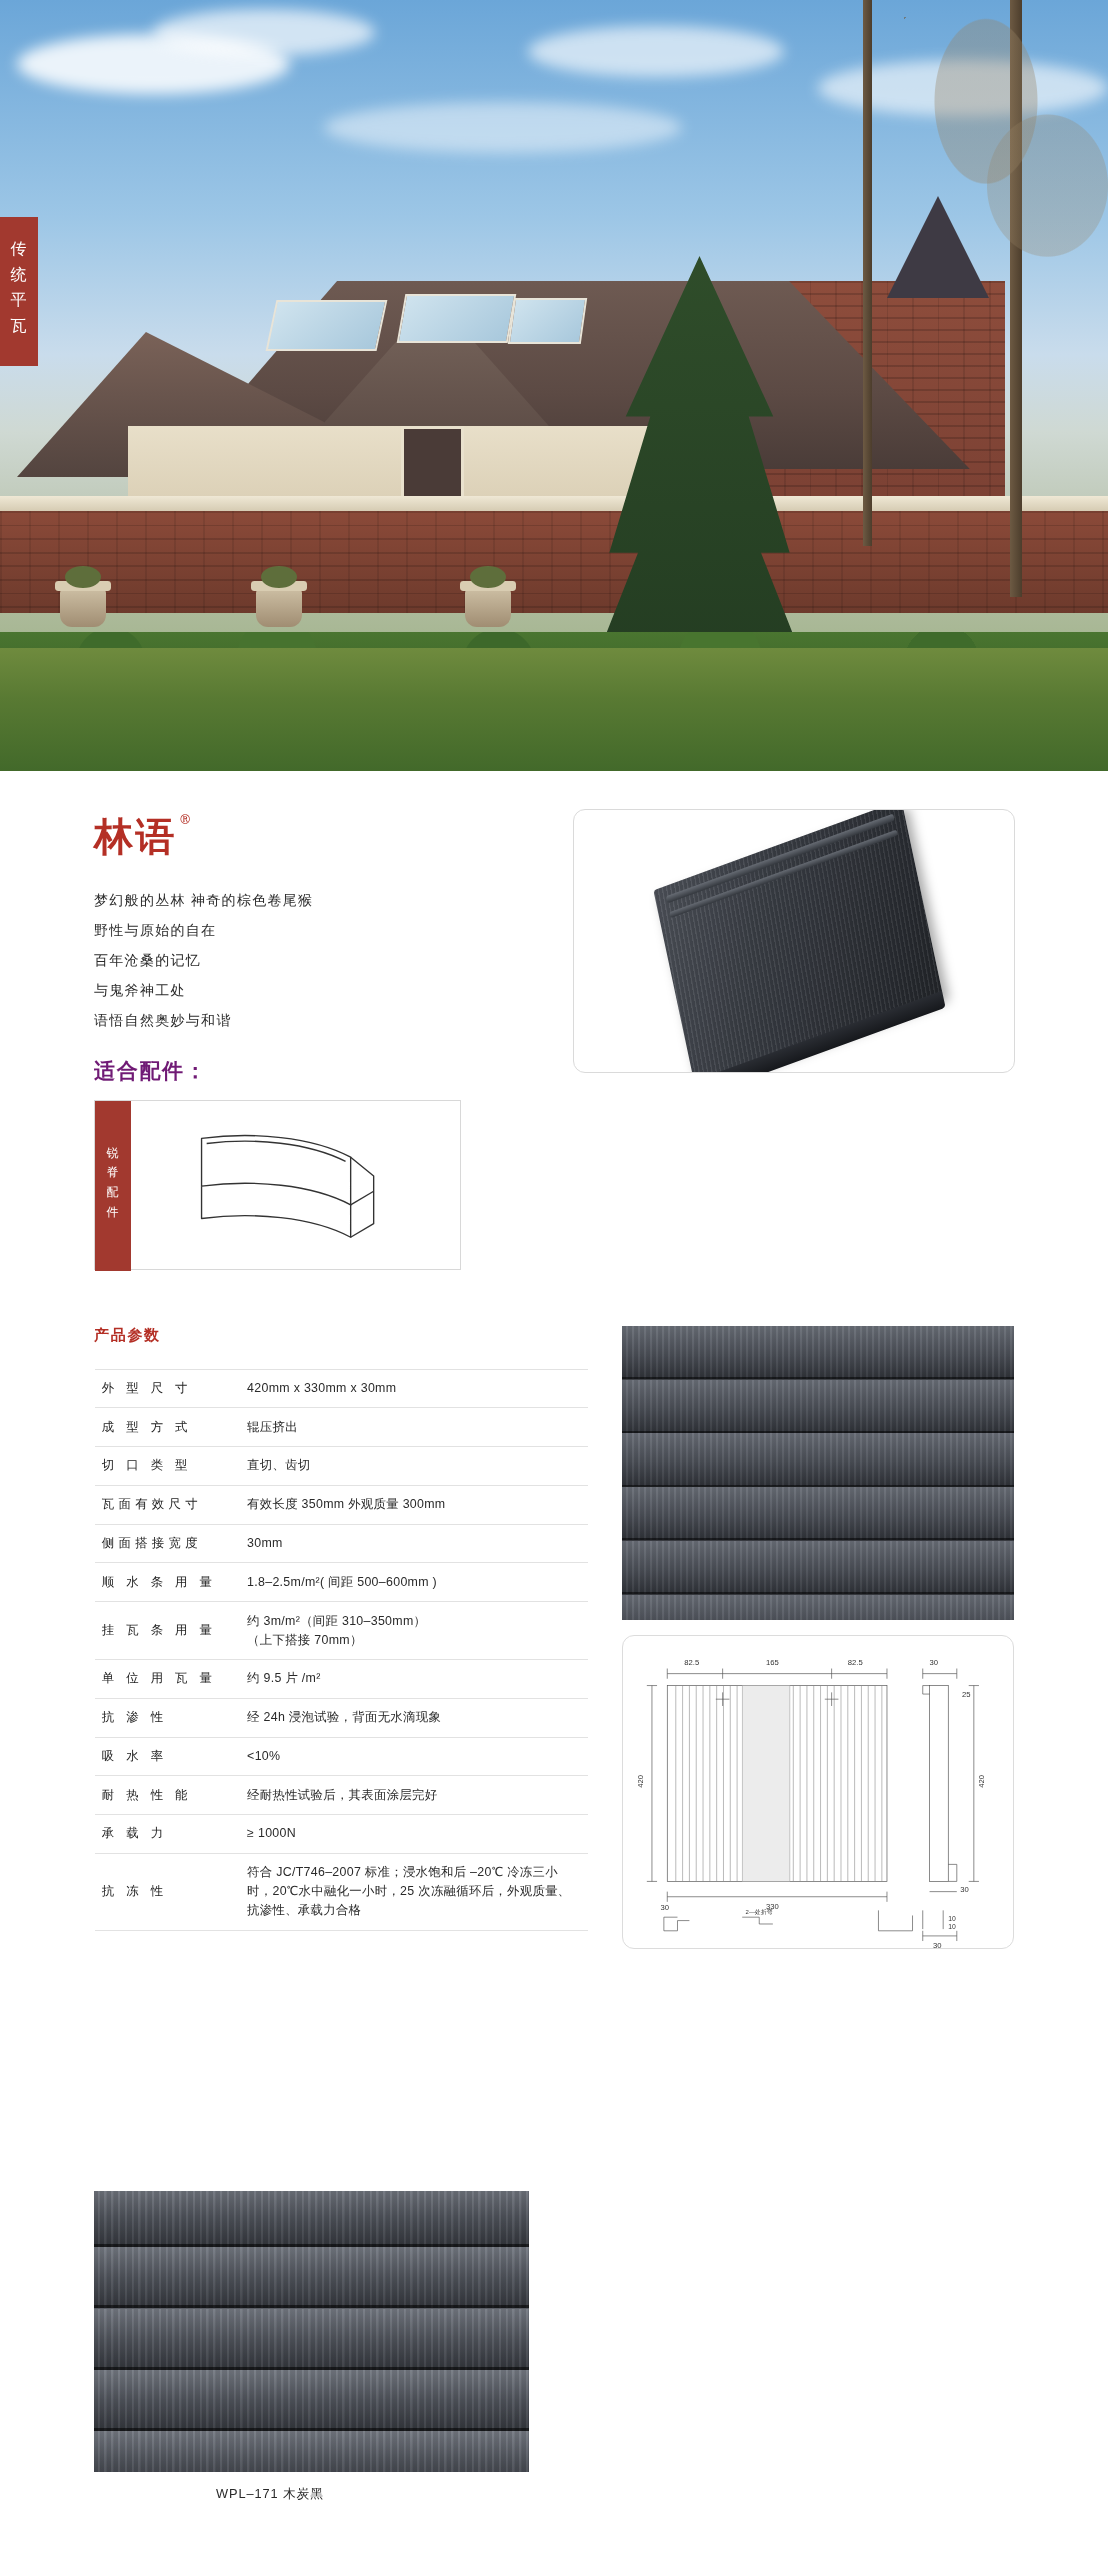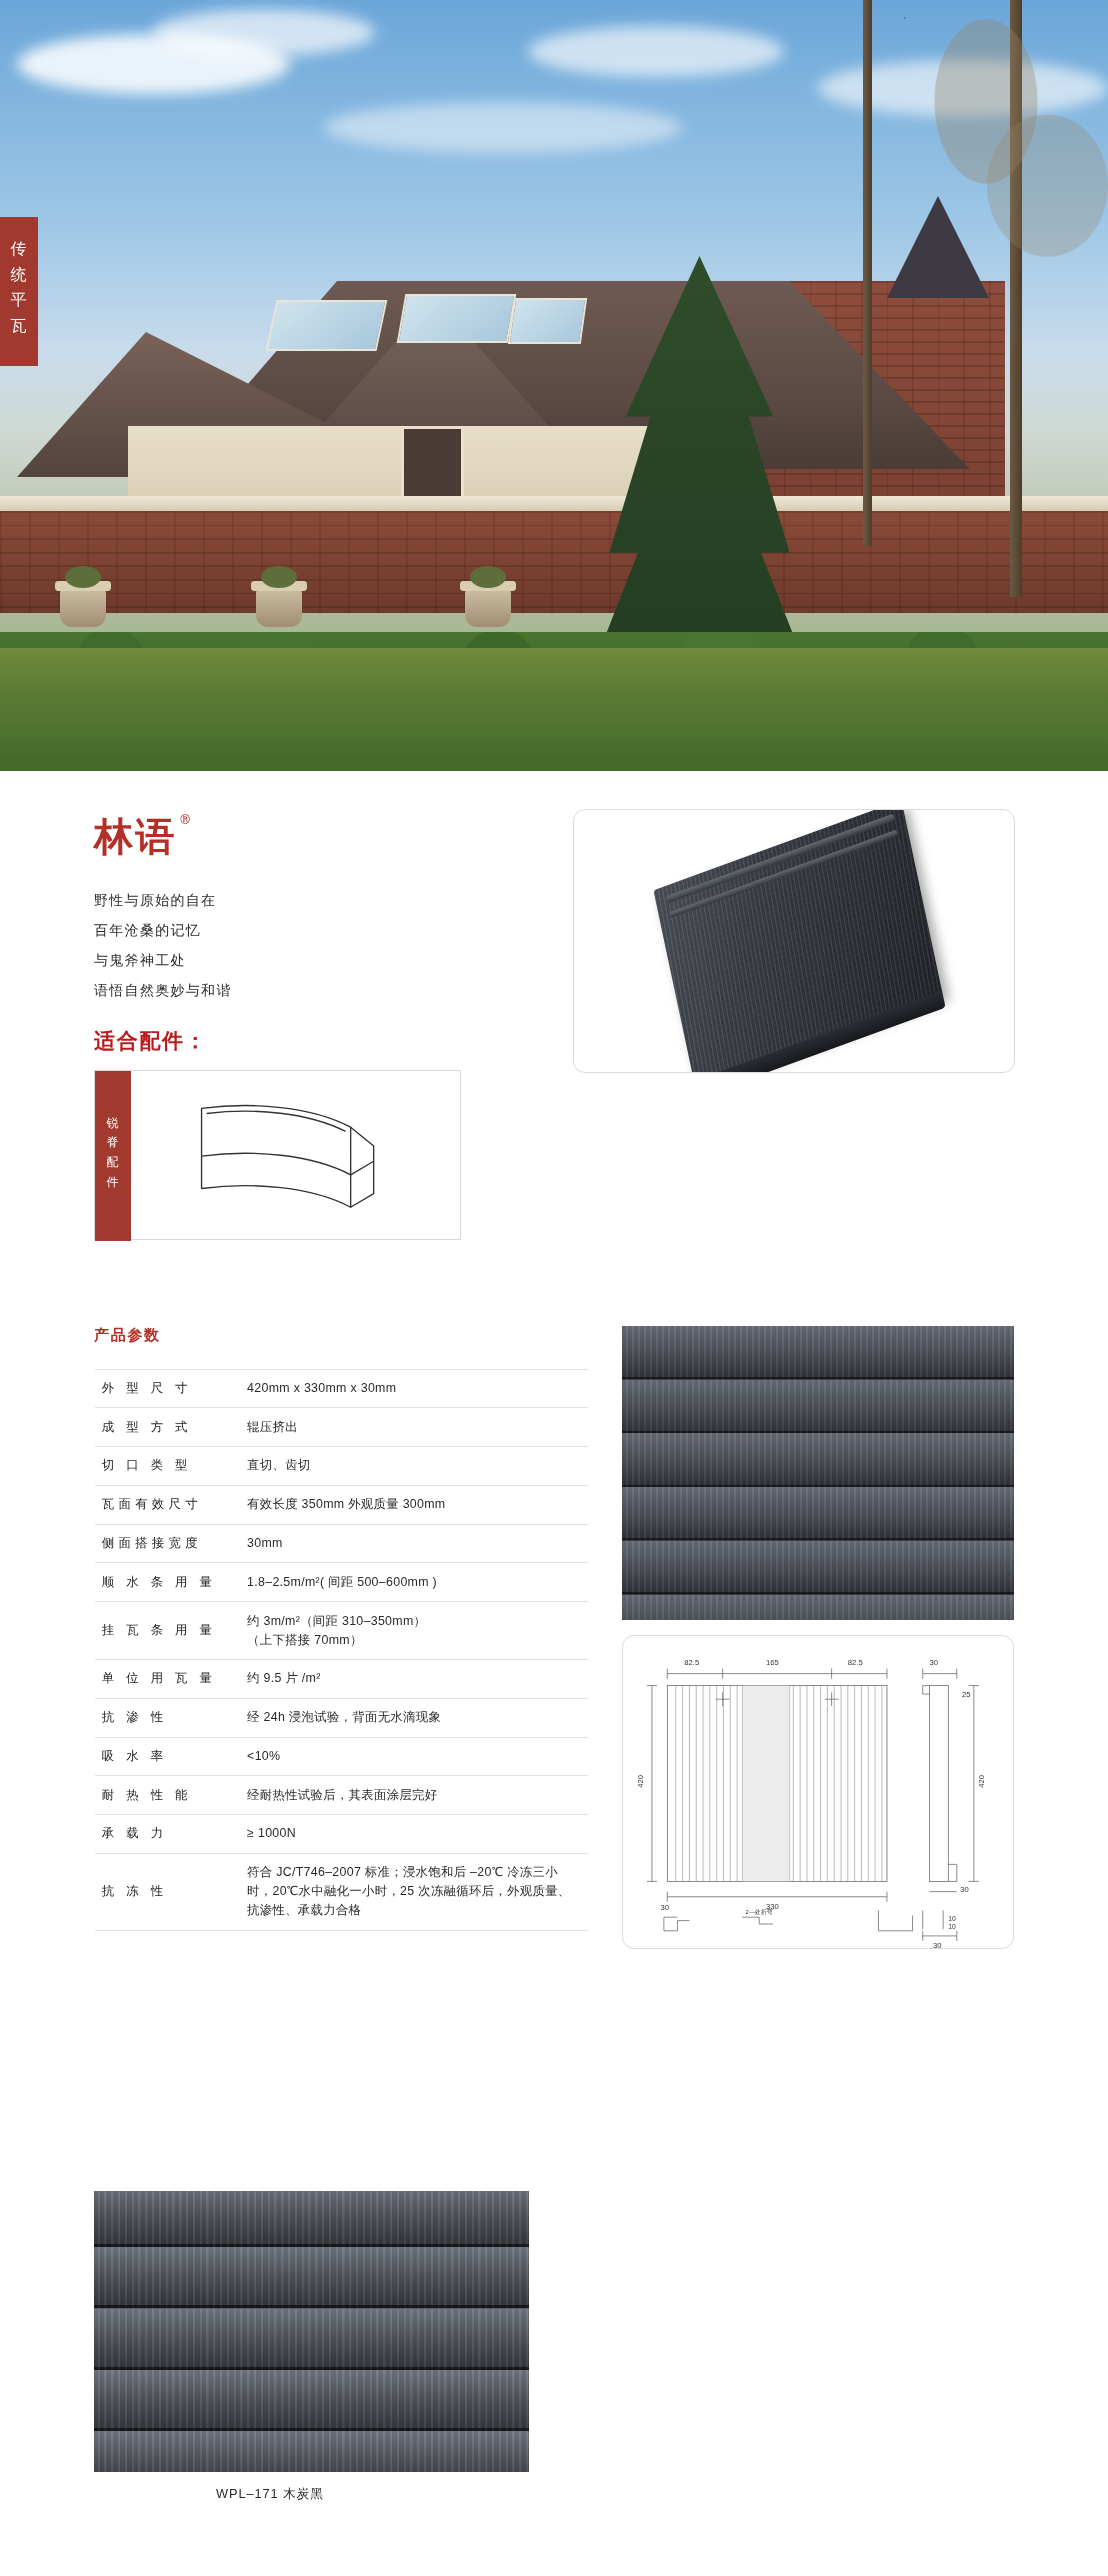--- a/index.html
+++ b/index.html
@@ -213,21 +213,21 @@
     font-size: 14px;
     line-height: 30px;
     color: #2b2b2b;
     letter-spacing: 1.3px;
   }
   .acc-head {
     margin-top: 22px;
     font-size: 21px;
     font-weight: bold;
     letter-spacing: 1.7px;
-    color: #b91c1c;
+    color: #701a75;
   }
   .acc-box {
     margin-top: 15.3px;
     width: 367px;
     height: 170px;
     border: 0.9px solid #d8d8d8;
     position: relative;
     background: #fff;
   }
   .acc-tab {
@@ -426,20 +426,21 @@
 
   <div class="brand-section" style="height:546px;">
 
     <div class="brand-left">
       <div class="brand-title">
         <span>林语</span>
         <span class="reg">®</span>
       </div>
 
       <div class="slogan">
+        <div>梦幻般的丛林  神奇的棕色卷尾猴</div>
         <div>野性与原始的自在</div>
         <div>百年沧桑的记忆</div>
         <div>与鬼斧神工处</div>
         <div>语悟自然奥妙与和谐</div>
       </div>
 
       <div class="acc-head">适合配件：</div>
 
       <div class="acc-box">
         <div class="acc-tab">

